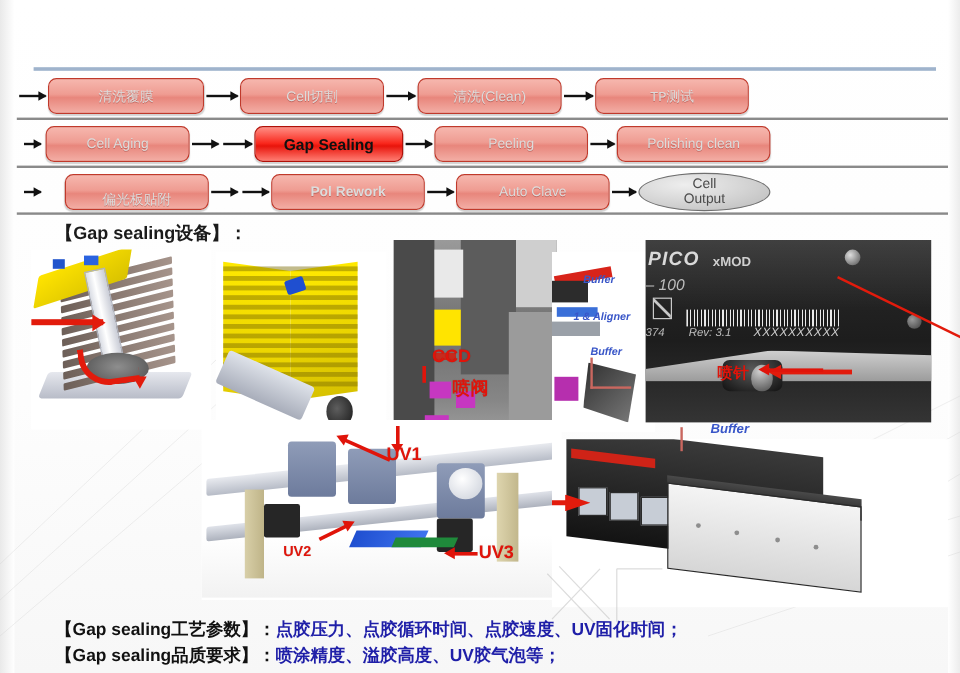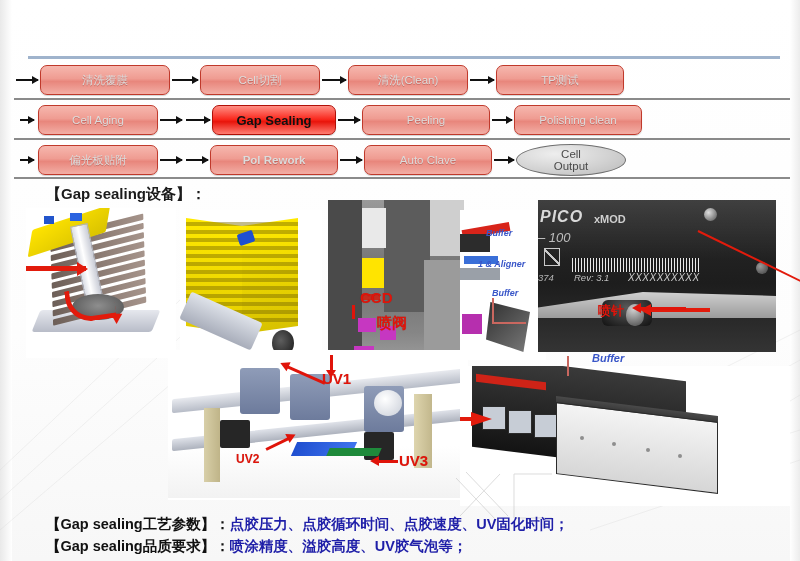--- a/index.html
+++ b/index.html
@@ -351,21 +351,21 @@
       </div>
       <div class="arrow" style="width:26px;margin:0 2px;"></div>
       <div class="node light" style="width:118px;">
         <span>Cell切割</span>
       </div>
       <div class="arrow" style="width:24px;margin:0 2px;"></div>
       <div class="node light" style="width:118px;">
         <span>清洗(Clean)</span>
       </div>
       <div class="arrow" style="width:24px;margin:0 2px;"></div>
-      <div class="node light" style="width:126px;">
+      <div class="node light" style="width:126px;font-family:Liberation Mono, monospace;">
         <span>TP测试</span>
       </div>
     </div>
 
     <div class="flow-row row2">
       <div class="arrow-in" style="width:14px;margin-left:6px;"></div>
       <div class="node light" style="width:118px;margin-left:4px;">
         <span>Cell Aging</span>
       </div>
       <div class="arrow" style="width:22px;margin:0 2px;"></div>
@@ -378,21 +378,21 @@
         <span>Peeling</span>
       </div>
       <div class="arrow" style="width:20px;margin:0 2px;"></div>
       <div class="node light" style="width:126px;">
         <span>Polishing clean</span>
       </div>
     </div>
 
     <div class="flow-row row3">
       <div class="arrow-in" style="width:14px;margin-left:6px;"></div>
-      <div class="node light" style="width:118px;margin-left:4px;">
+      <div class="node light" style="width:118px;margin-left:20px;align-items:flex-end;">
         <span>偏光板贴附</span>
       </div>
       <div class="arrow" style="width:22px;margin:0 2px;"></div>
       <div class="arrow" style="width:22px;margin:0 2px;"></div>
       <div class="node light" style="width:126px;font-weight:bold;">
         <span>Pol Rework</span>
       </div>
       <div class="arrow" style="width:22px;margin:0 2px;"></div>
       <div class="node light" style="width:126px;">
         <span>Auto Clave</span>

